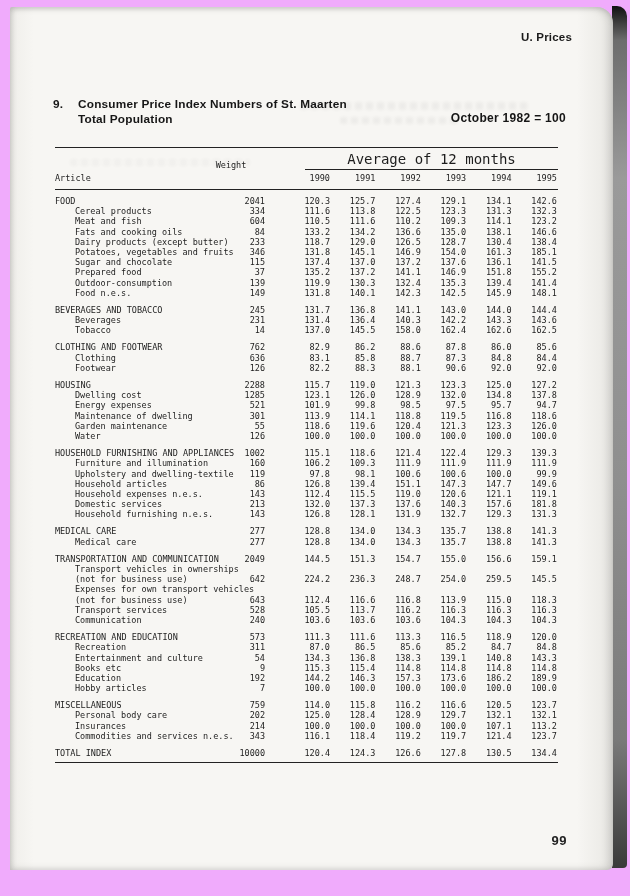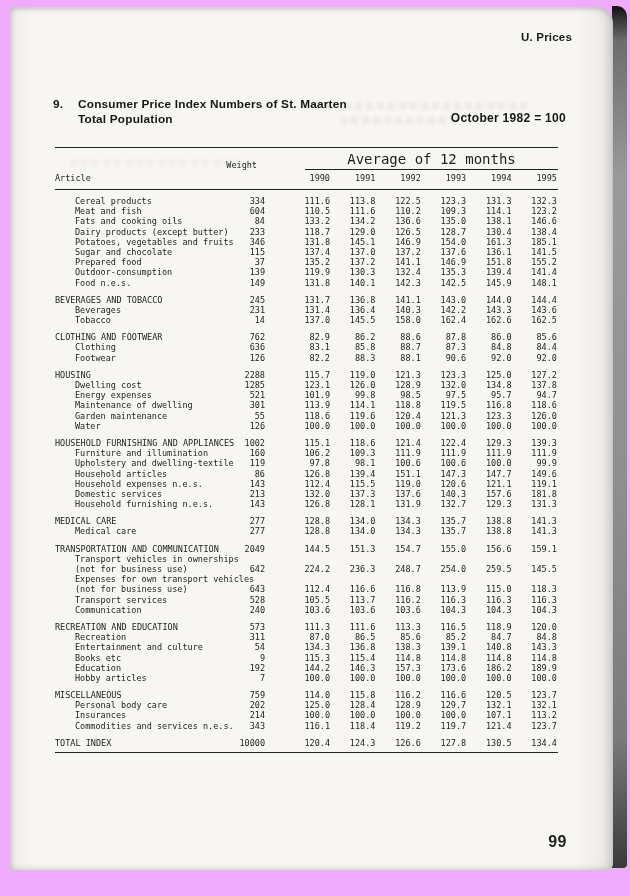--- a/index.html
+++ b/index.html
@@ -23,32 +23,32 @@
     font-family:"Liberation Sans",sans-serif;font-weight:bold;font-size:12px;color:#161616;letter-spacing:.3px;}
   
   .smear{position:absolute;background:repeating-linear-gradient(90deg,rgba(60,60,60,.18) 0 7px,rgba(60,60,60,.02) 7px 11px);
     filter:blur(1.4px);opacity:.30;border-radius:2px;}
   
   .tbl{position:absolute;left:45px;top:140px;width:503px;color:#1d1d1d;font-size:8.5px;}
   .rule{height:0;border-top:1.6px solid #222;}
   .thead{position:relative;height:41px;}
   .span-lbl{position:absolute;left:250px;top:3px;width:253px;text-align:center;font-size:14px;}
   .subrule{position:absolute;left:250px;top:21px;width:253px;border-top:1.4px solid #222;}
-  .wt-lbl{position:absolute;left:150px;top:12px;width:52px;text-align:right;}
+  .wt-lbl{position:absolute;left:150px;top:12px;width:52px;text-align:center;}
   .yrs{position:absolute;left:0;top:25px;right:0;}
   .row{display:flex;height:10.2px;line-height:10.3px;white-space:nowrap;}
   .gap{height:7px;}
   .a{width:150px;overflow:visible;}
   .a.ind{padding-left:20px;width:130px;}
   .w{width:60px;text-align:right;}
   .y1{width:65px;text-align:right;}
   .y{width:45.4px;text-align:right;}
   .rule-bot{margin-top:4px;border-top:1.6px solid #222;}
   .pageno{position:absolute;left:497px;top:826px;width:60px;text-align:right;
-    font-family:"Liberation Sans",sans-serif;font-weight:bold;font-size:16px;color:#222;letter-spacing:.5px;}
+    font-family:"Liberation Sans",sans-serif;font-weight:bold;font-size:13px;color:#222;letter-spacing:.5px;}
 </style>
 </head>
 <body>
 
 <div class="scene">
   <div class="edge-band"></div>
 
   <div class="page">
 
     <div class="hdr-right">U. Prices</div>
@@ -79,20 +79,30 @@
             <div class="y">1993</div>
             <div class="y">1994</div>
             <div class="y">1995</div>
           </div>
         </div>
       </div>
       <div class="rule"></div>
       <div style="height:6px;"></div>
       <div>
           <div class="row">
+            <div class="a">FOOD</div>
+            <div class="w">2041</div>
+            <div class="y1">120.3</div>
+            <div class="y">125.7</div>
+            <div class="y">127.4</div>
+            <div class="y">129.1</div>
+            <div class="y">134.1</div>
+            <div class="y">142.6</div>
+          </div>
+          <div class="row">
             <div class="a ind">Cereal products</div>
             <div class="w">334</div>
             <div class="y1">111.6</div>
             <div class="y">113.8</div>
             <div class="y">122.5</div>
             <div class="y">123.3</div>
             <div class="y">131.3</div>
             <div class="y">132.3</div>
           </div>
           <div class="row">

